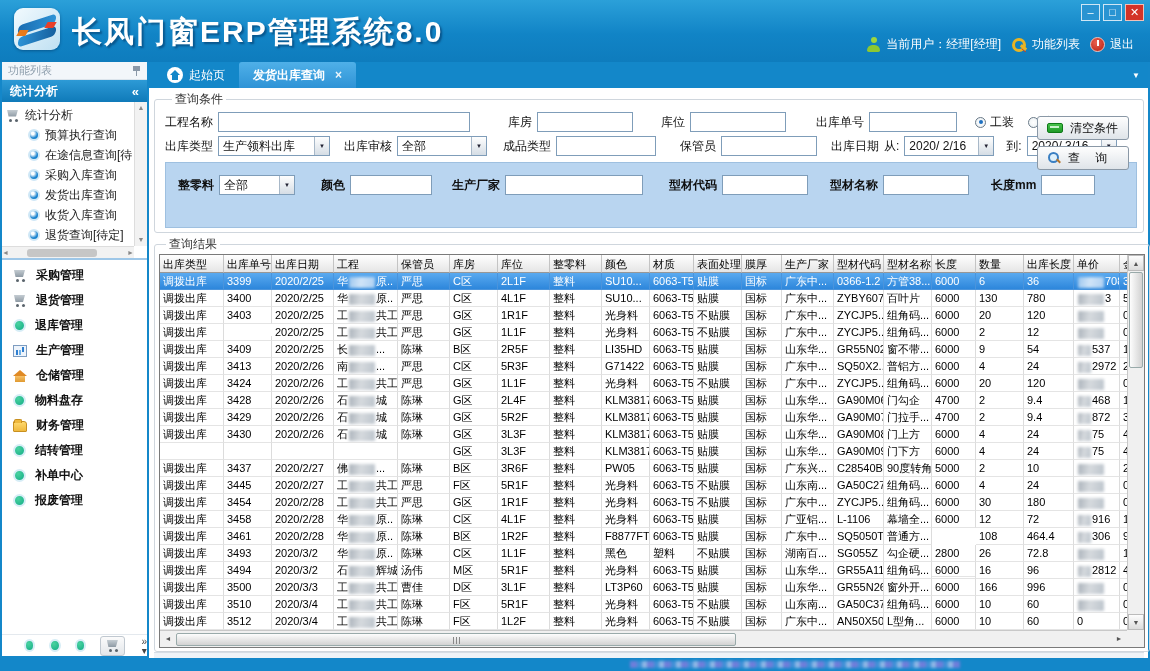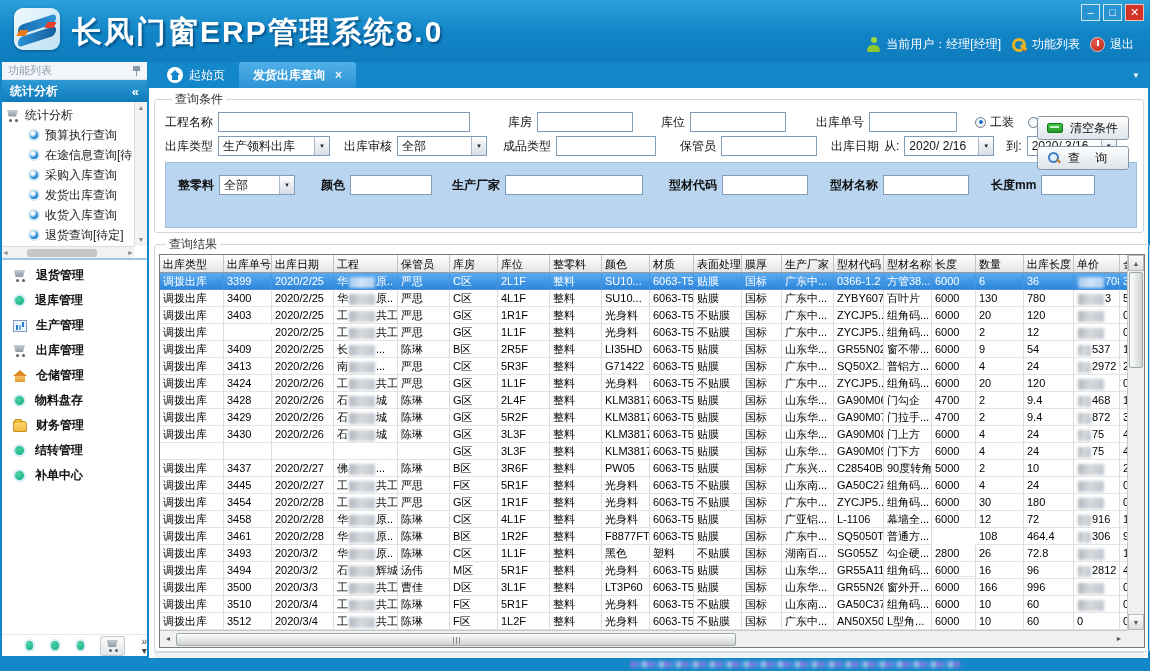--- a/index.html
+++ b/index.html
@@ -291,53 +291,57 @@
         </div>
         <div class="tree-hsb">
           <span class="a">◄</span>
           <span class="thumb"></span>
           <span class="a" style="margin-left:auto">►</span>
         </div>
       </div>
       <div class="sb-modules" id="modules">
           <div class="sb-mod">
             <span class="ic cart-icon"></span>
+            <span>采购管理</span>
+          </div>
+          <div class="sb-mod">
+            <span class="ic cart-icon"></span>
             <span>退货管理</span>
           </div>
           <div class="sb-mod">
             <span class="ic dot-icon"></span>
             <span>退库管理</span>
           </div>
           <div class="sb-mod">
             <span class="ic chart-icon"></span>
             <span>生产管理</span>
           </div>
           <div class="sb-mod">
-            <span class="ic cart-icon"></span>
-            <span>出库管理</span>
-          </div>
-          <div class="sb-mod">
             <span class="ic warehouse-icon"></span>
             <span>仓储管理</span>
           </div>
           <div class="sb-mod">
             <span class="ic dot-icon"></span>
             <span>物料盘存</span>
           </div>
           <div class="sb-mod">
             <span class="ic folder-icon"></span>
             <span>财务管理</span>
           </div>
           <div class="sb-mod">
             <span class="ic dot-icon"></span>
             <span>结转管理</span>
           </div>
           <div class="sb-mod">
             <span class="ic dot-icon"></span>
             <span>补单中心</span>
+          </div>
+          <div class="sb-mod">
+            <span class="ic dot-icon"></span>
+            <span>报废管理</span>
           </div>
         </div>
       <div class="sb-footer" id="sbfooter">
           <span class="ic dot-icon"></span>
           <span class="ic dot-icon"></span>
           <span class="ic dot-icon"></span>
           <span class="cartbox">
             <span class="ic cart-icon"></span>
           </span>
           <span class="more">»<br>▾</span>

